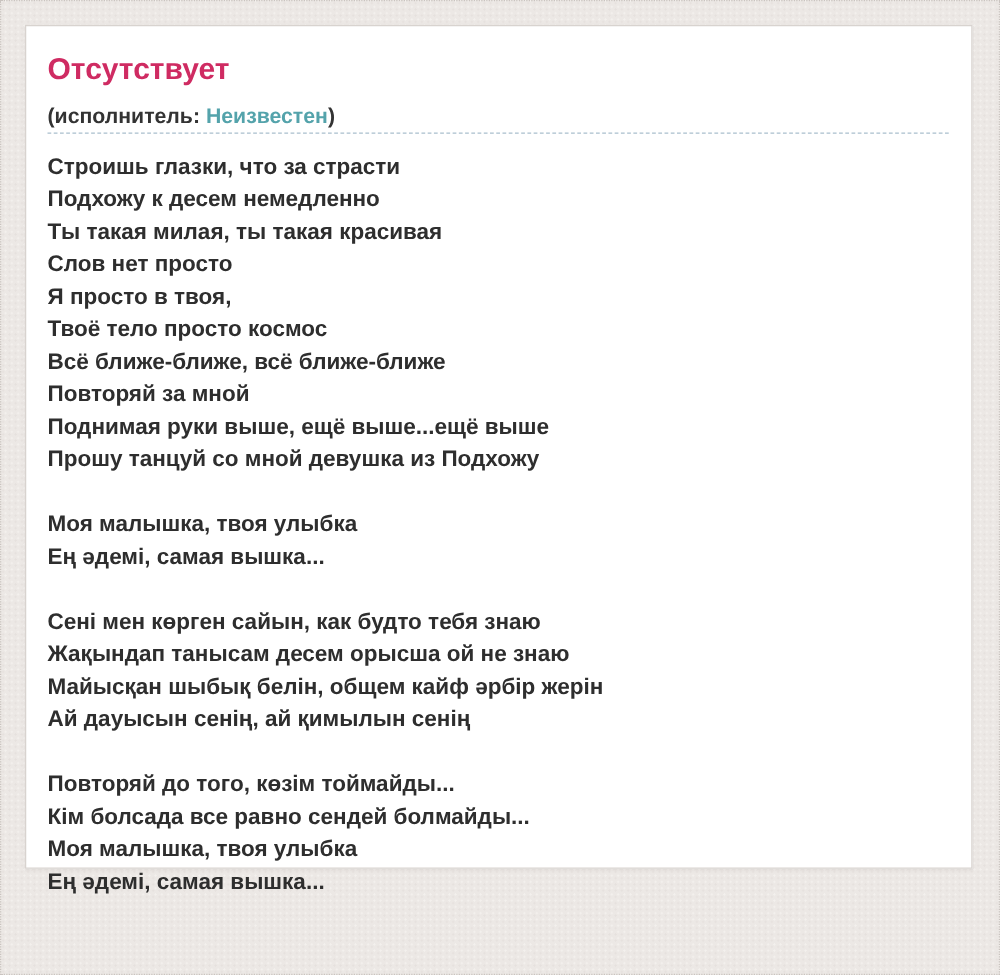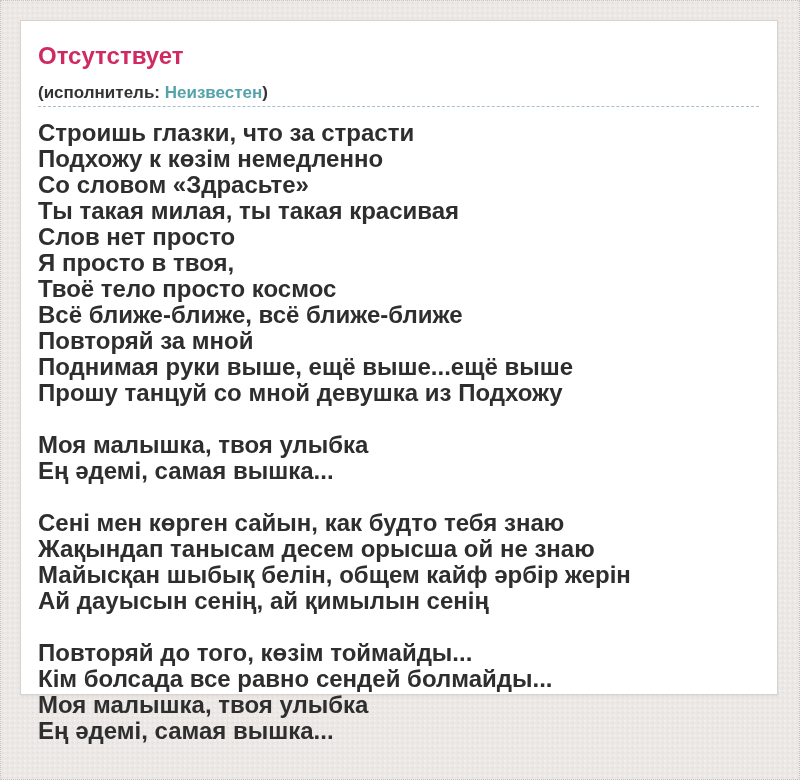--- a/index.html
+++ b/index.html
@@ -64,42 +64,41 @@
     color: #333333;
     margin-top: 14px;
   }
   .artist-link {
     color: var(--artist-link);
     text-decoration: none;
     cursor: pointer;
   }
   .lyrics {
     margin-top: 13px;
-    font-size: 24px;
+    font-size: 18px;
     line-height: 26px;
     font-weight: bold;
     color: var(--text-color);
   }
   .lyric-line { min-height: 26px; white-space: pre; }
 </style>
 </head>
 <body>
 
 <div class="outer-dotted"></div>
 
 <div class="card">
   <div class="header">
     <h1 class="song-title">Отсутствует</h1>
     <div class="artist-line"><span>(исполнитель: </span><a class="artist-link">Неизвестен</a><span>)</span></div>
   </div>
 
   <div class="lyrics">
     <div class="lyric-line">Строишь глазки, что за страсти</div>
-    <div class="lyric-line">Подхожу к көзім немедленно</div>
-    <div class="lyric-line">Со словом «Здрасьте»</div>
+    <div class="lyric-line">Подхожу к десем немедленно</div>
     <div class="lyric-line">Ты такая милая, ты такая красивая</div>
     <div class="lyric-line">Слов нет просто</div>
     <div class="lyric-line">Я просто в твоя,</div>
     <div class="lyric-line">Твоё тело просто космос</div>
     <div class="lyric-line">Всё ближе-ближе, всё ближе-ближе</div>
     <div class="lyric-line">Повторяй за мной</div>
     <div class="lyric-line">Поднимая руки выше, ещё выше...ещё выше</div>
     <div class="lyric-line">Прошу танцуй со мной девушка из Подхожу</div>
     <div class="lyric-line"></div>
     <div class="lyric-line">Моя малышка, твоя улыбка</div>

